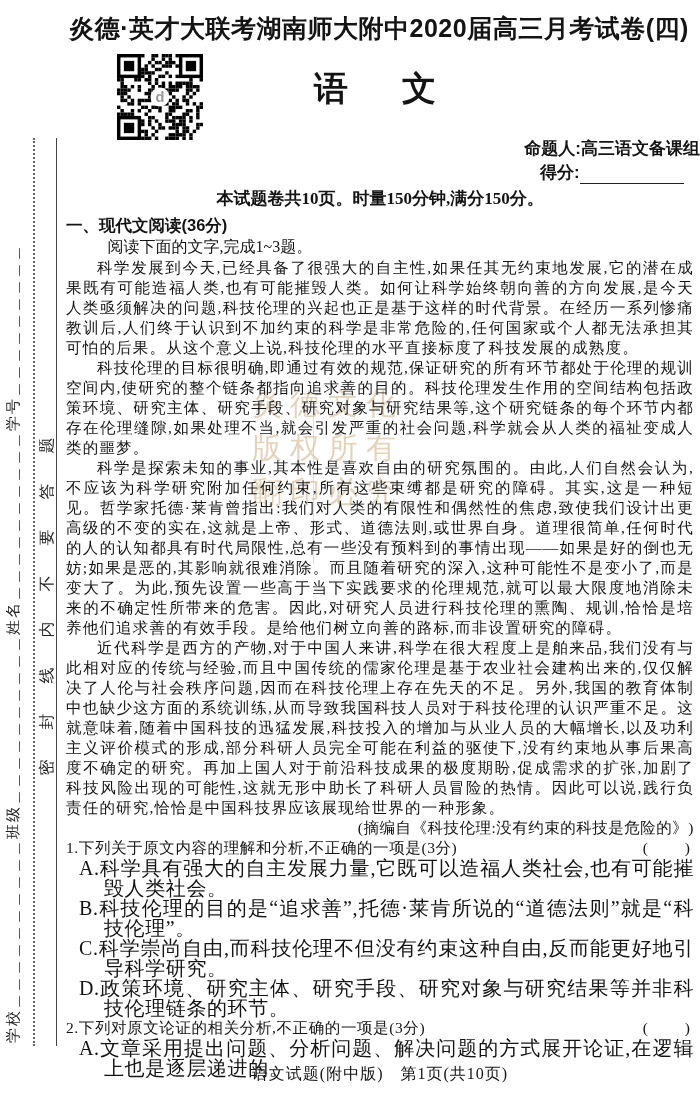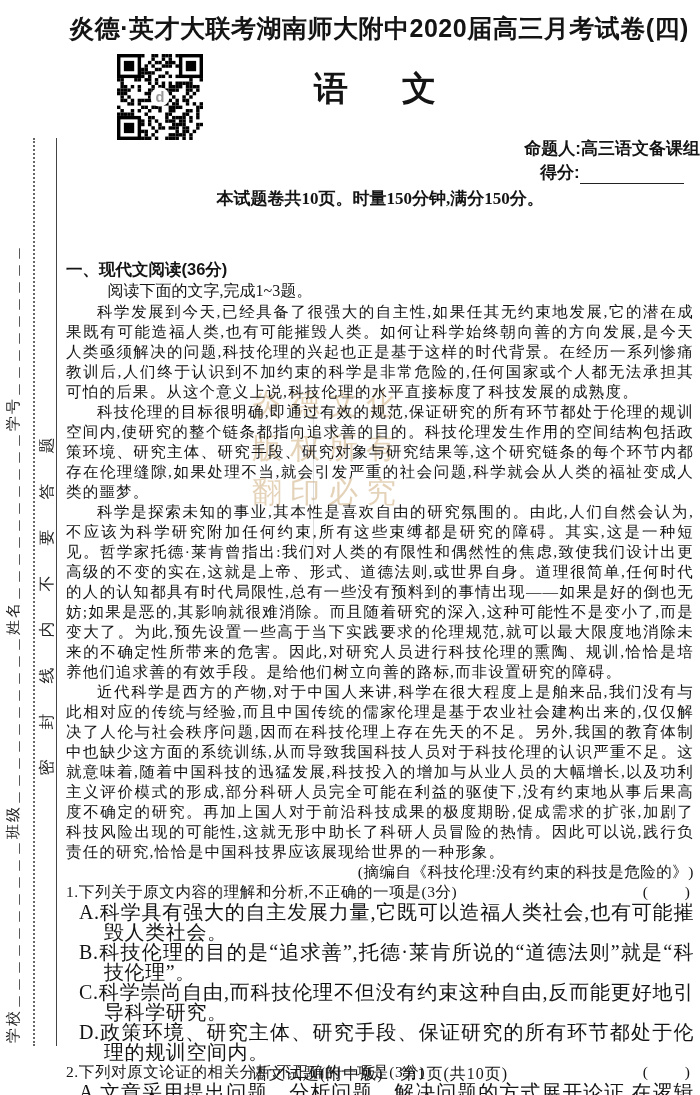--- a/index.html
+++ b/index.html
@@ -28,21 +28,21 @@
   .subject-title{position:absolute;top:66px;left:60px;right:0;text-align:center;
     font-weight:bold;font-size:34px;letter-spacing:10px;}
   .setter-line{position:absolute;top:137px;left:60px;right:0;text-align:right;
     font-family:"Liberation Sans","DejaVu Sans",sans-serif;font-weight:bold;font-size:17px;}
   .score-row{position:absolute;top:161px;left:540px;font-family:"Liberation Sans","DejaVu Sans",sans-serif;
     font-weight:bold;font-size:17px;}
   .score-blank{display:inline-block;width:104px;height:17px;border-bottom:1.5px solid #222;vertical-align:bottom;}
   .exam-info{position:absolute;top:187px;left:60px;right:0;text-align:center;font-size:17px;font-weight:600;}
   
   .content{position:absolute;left:66px;top:214px;width:628px;z-index:1;}
-  .sec-heading{font-family:"Liberation Sans","DejaVu Sans",sans-serif;font-weight:bold;font-size:16.5px;line-height:22px;margin-top:44px;}
+  .sec-heading{font-family:"Liberation Sans","DejaVu Sans",sans-serif;font-weight:bold;font-size:16.5px;line-height:22px;}
   .sub-heading,.instruction{font-size:16px;line-height:22px;text-indent:2.6em;}
   .para{margin:0;font-size:15.5px;line-height:20px;text-align:justify;text-justify:inter-character;
     text-indent:2em;letter-spacing:1.2px;}
   .attribution{font-size:15.5px;line-height:20px;text-align:right;letter-spacing:.5px;}
   .question-stem{position:relative;font-size:15.5px;line-height:20px;letter-spacing:.6px;}
   .answer-paren{position:absolute;right:2px;top:0;letter-spacing:2px;}
   .option{font-size:20px;line-height:20px;letter-spacing:.6px;margin-left:13px;padding-left:25px;text-indent:-25px;
     text-align:justify;text-justify:inter-character;}
   
   .footer{position:absolute;left:60px;right:0;top:1052px;text-align:center;font-size:16px;letter-spacing:1px;margin-top:12px;}
@@ -321,21 +321,21 @@
     <p class="para">近代科学是西方的产物,对于中国人来讲,科学在很大程度上是舶来品,我们没有与此相对应的传统与经验,而且中国传统的儒家伦理是基于农业社会建构出来的,仅仅解决了人伦与社会秩序问题,因而在科技伦理上存在先天的不足。另外,我国的教育体制中也缺少这方面的系统训练,从而导致我国科技人员对于科技伦理的认识严重不足。这就意味着,随着中国科技的迅猛发展,科技投入的增加与从业人员的大幅增长,以及功利主义评价模式的形成,部分科研人员完全可能在利益的驱使下,没有约束地从事后果高度不确定的研究。再加上国人对于前沿科技成果的极度期盼,促成需求的扩张,加剧了科技风险出现的可能性,这就无形中助长了科研人员冒险的热情。因此可以说,践行负责任的研究,恰恰是中国科技界应该展现给世界的一种形象。</p>
     <div class="attribution">(摘编自《科技伦理:没有约束的科技是危险的》)</div>
 
     <div class="question-stem">
       <span>1.下列关于原文内容的理解和分析,不正确的一项是(3分)</span>
       <span class="answer-paren">(　　)</span>
     </div>
     <div class="option">A.科学具有强大的自主发展力量,它既可以造福人类社会,也有可能摧毁人类社会。</div>
     <div class="option">B.科技伦理的目的是“追求善”,托德·莱肯所说的“道德法则”就是“科技伦理”。</div>
     <div class="option">C.科学崇尚自由,而科技伦理不但没有约束这种自由,反而能更好地引导科学研究。</div>
-    <div class="option">D.政策环境、研究主体、研究手段、保证研究的所有环节都处于伦理的规训空间内。</div>
+    <div class="option">D.政策环境、研究主体、研究手段、研究对象与研究结果等并非科技伦理链条的环节。</div>
 
     <div class="question-stem">
       <span>2.下列对原文论证的相关分析,不正确的一项是(3分)</span>
       <span class="answer-paren">(　　)</span>
     </div>
     <div class="option">A.文章采用提出问题、分析问题、解决问题的方式展开论证,在逻辑上也是逐层递进的。</div>
   </div>
 
   <div class="footer">语文试题(附中版)　第1页(共10页)</div>
 </div>

